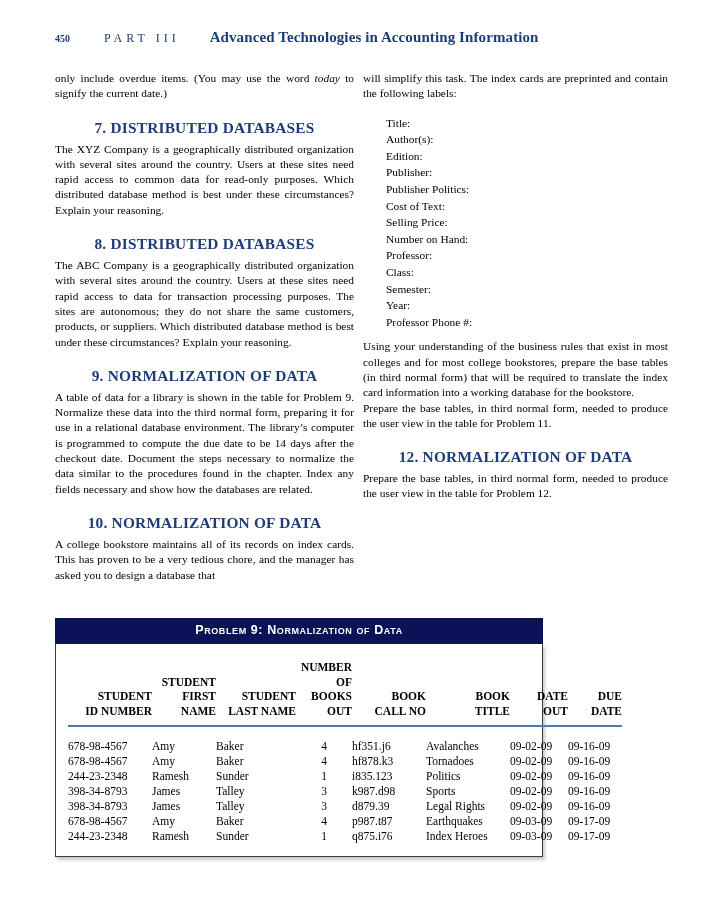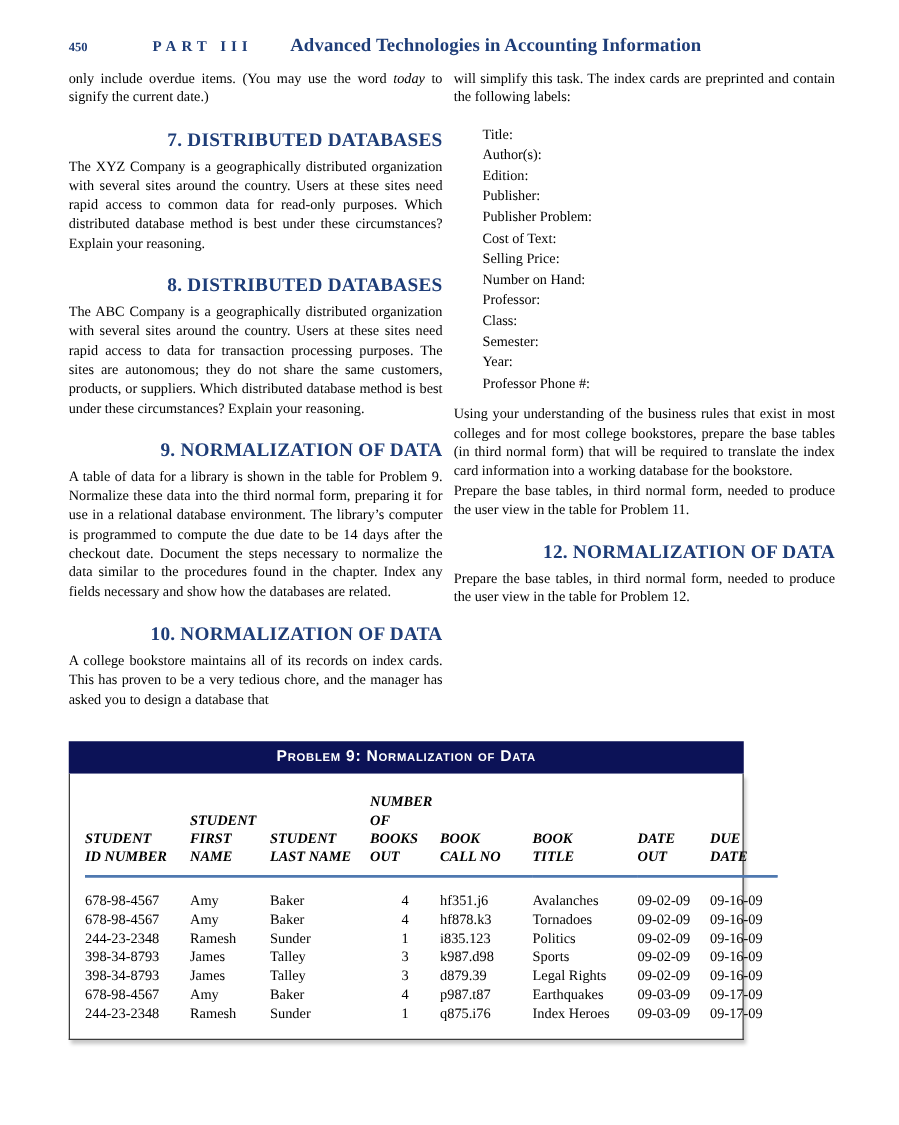--- a/index.html
+++ b/index.html
@@ -12,62 +12,61 @@
     width:719px;height:900px;position:relative;overflow:hidden;
     background:#ffffff;color:#000;
     font-family:"Liberation Serif", serif;
   }
   
   .running-head{
     position:absolute;top:28px;left:55px;right:40px;
     color:var(--navy);white-space:nowrap;
   }
   .running-head .pagenum{font-weight:bold;font-size:10px;}
-  .running-head .part{font-weight:bold;font-size:12px;letter-spacing:4px;margin-left:48px;}
+  .running-head .part{font-weight:normal;font-size:12px;letter-spacing:4px;margin-left:30px;}
   .running-head .chap{font-weight:bold;font-size:15px;margin-left:26px;letter-spacing:0.1px;}
 
   
   .col{
-    position:absolute;top:56px;
+    position:absolute;top:71px;
     font-size:11.4px;line-height:15.3px;text-align:justify;
   }
   .col-left{left:55px;width:299px;}
   .col-right{left:363px;width:305px;}
   .col p{margin:0;}
   .section h2{
     font-family:"Liberation Serif", serif;
     color:var(--navy);font-size:15.4px;font-weight:bold;
     margin:17px 0 5px 0;letter-spacing:0.2px;line-height:18px;
-    text-align:right;white-space:nowrap;
+    text-align:center;white-space:nowrap;
   }
   .label-list{margin:13px 0 9px 23px;}
   .label-item{line-height:16.6px;text-align:left;}
 
   
-  .problem-table{position:absolute;left:55px;top:593px;width:540px;}
+  .problem-table{position:absolute;left:55px;top:618px;width:488px;}
   .table-title{
     background:var(--bar-navy);color:#fff;text-align:center;
     font-family:"Liberation Sans", sans-serif;
     font-weight:bold;font-variant:small-caps;font-size:12.5px;
     letter-spacing:0.6px;padding:5px 0 7px 0;
   }
   .table-box{
     border:1px solid #3c3c3c;border-top:none;background:#fff;
     padding:16px 12px 12px 12px;
     box-shadow:2px 3px 3px rgba(0,0,0,0.22);
   }
   table{width:100%;border-collapse:collapse;table-layout:fixed;font-size:11.5px;}
   col.c-id{width:84px;}  col.c-fn{width:64px;}  col.c-ln{width:80px;}
   col.c-bk{width:56px;}  col.c-cn{width:74px;}  col.c-ti{width:84px;}
   col.c-do{width:58px;}  col.c-dd{width:54px;}
   thead th{
-    font-weight:bold;vertical-align:bottom;text-align:left;
+    font-weight:bold;vertical-align:bottom;text-align:right;
     white-space:pre-line;line-height:14.6px;padding:0 0 7px 0;
     border-bottom:2.5px solid var(--rule-blue);
-    font-style:italic;
   }
   tbody td{padding:1.5px 0;text-align:left;white-space:nowrap;overflow:hidden;}
   tbody td.center{text-align:center;}
   tbody tr:first-child td{padding-top:13px;}
 </style>
 </head>
 <body>
 
 <div class="running-head">
   <span class="pagenum">450</span>
@@ -97,21 +96,21 @@
 </div>
 
 <div class="col col-right">
   <p>will simplify this task. The index cards are preprinted and contain the following labels:</p>
 
   <div class="label-list">
       <div class="label-item">Title:</div>
       <div class="label-item">Author(s):</div>
       <div class="label-item">Edition:</div>
       <div class="label-item">Publisher:</div>
-      <div class="label-item">Publisher Problem:</div>
+      <div class="label-item">Publisher Politics:</div>
       <div class="label-item">Cost of Text:</div>
       <div class="label-item">Selling Price:</div>
       <div class="label-item">Number on Hand:</div>
       <div class="label-item">Professor:</div>
       <div class="label-item">Class:</div>
       <div class="label-item">Semester:</div>
       <div class="label-item">Year:</div>
       <div class="label-item">Professor Phone #:</div>
     </div>
 

